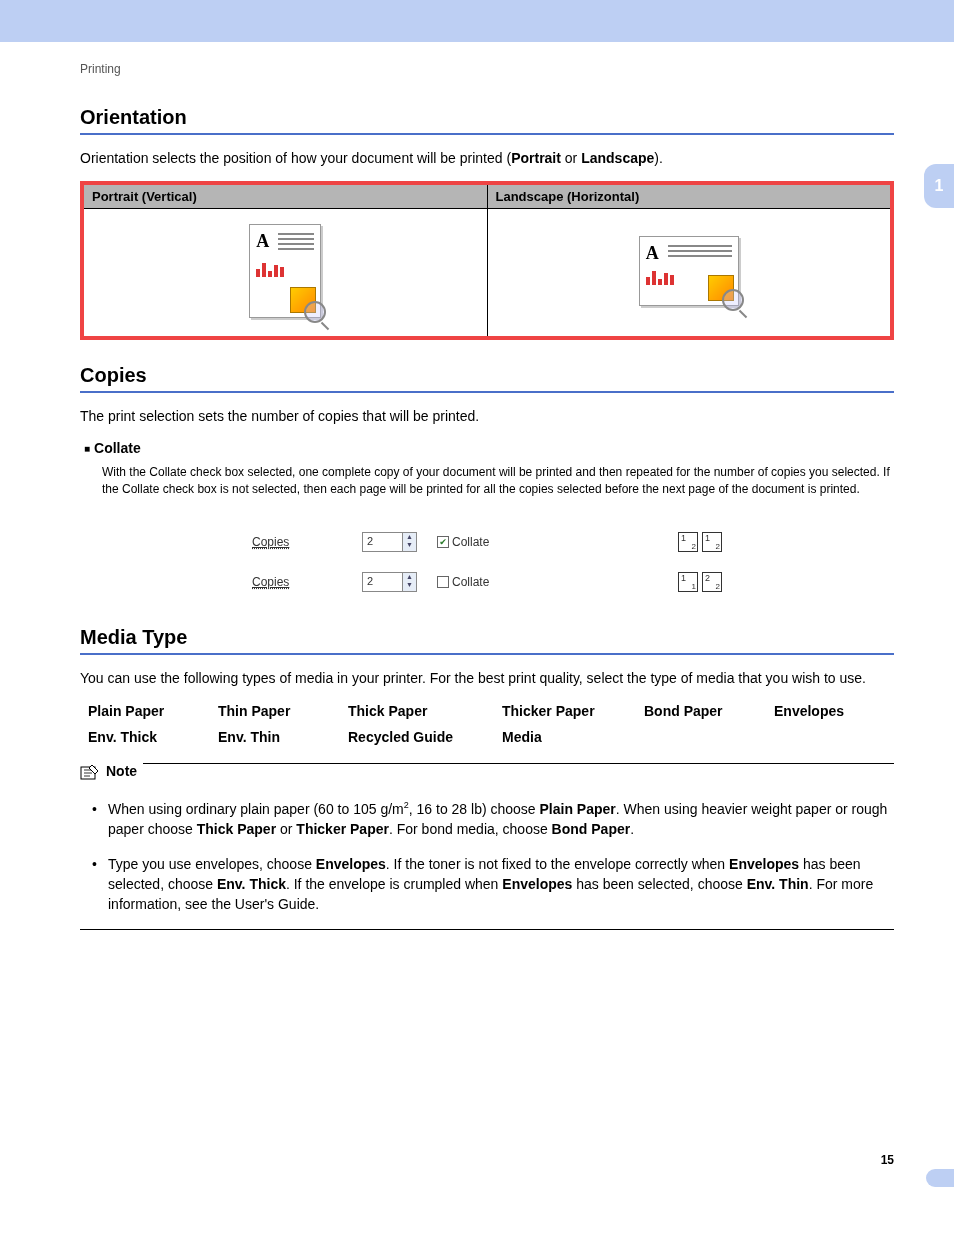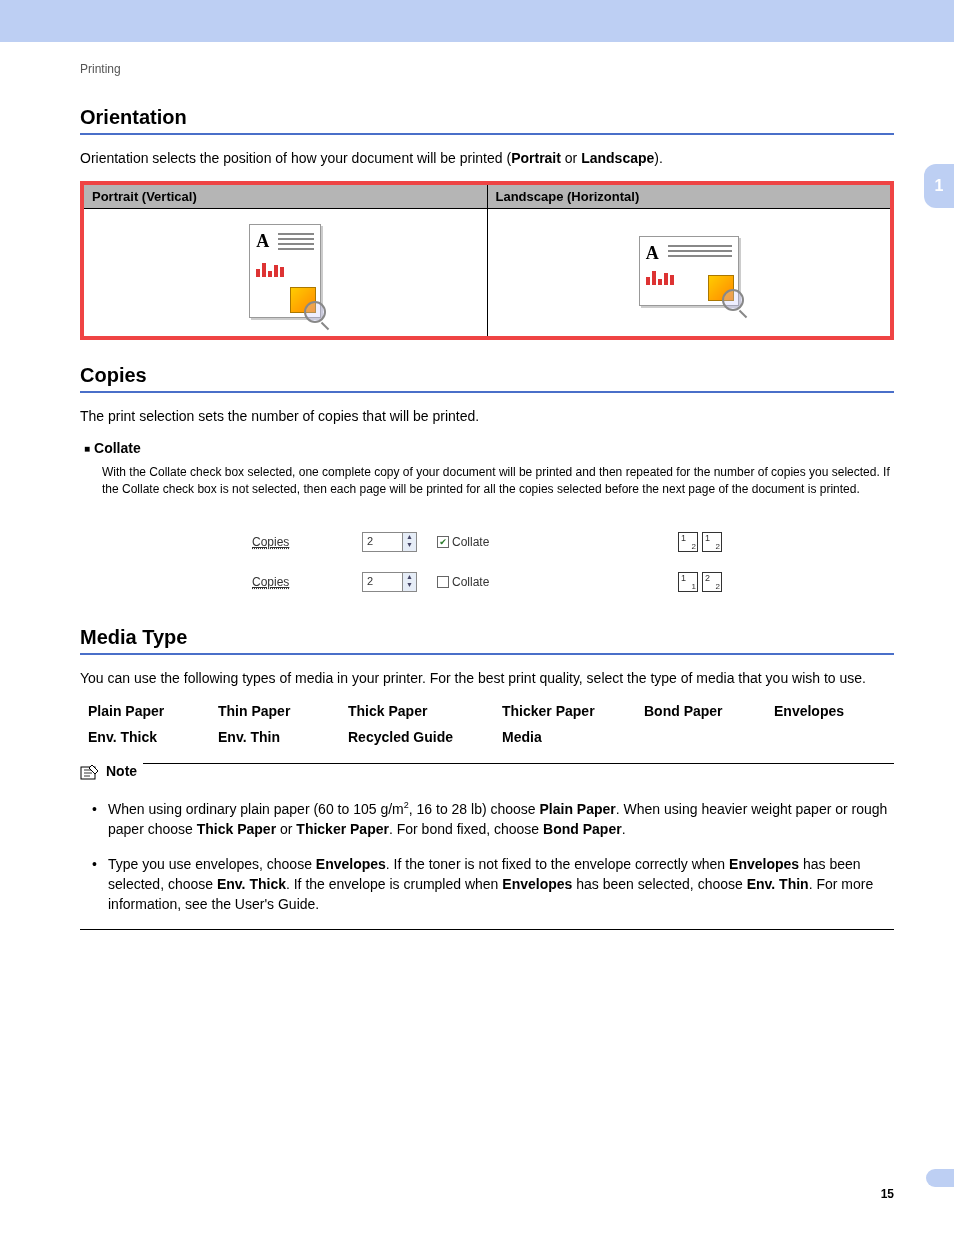--- a/index.html
+++ b/index.html
@@ -119,21 +119,21 @@
     align-items: flex-start;
     gap: 6px;
     margin-bottom: 16px;
   }
   .note-header .note-lbl { font-weight: bold; font-size: 14px; }
   .note-header .line { flex: 1; border-top: 1px solid #000; }
   .note-list { list-style: none; padding-left: 16px; }
   .note-list li { position: relative; font-size: 14px; line-height: 1.45; margin-bottom: 14px; padding-left: 12px;}
   .note-list li::before { content: "•"; position: absolute; left: -4px; top: 0; }
   .note-footer { border-top: 1px solid #000; margin-top: 4px; }
-  .pgnum { position: absolute; right: 60px; bottom: 34px; font-size: 12px; font-weight: bold; }
+  .pgnum { position: absolute; right: 60px; bottom: 68px; font-size: 12px; font-weight: bold; }
   .pgcorner { position:absolute; right:0; bottom:48px; width:28px; height:18px; background:#bdcff3; border-radius:10px 0 0 10px; }
   b { font-weight: bold; }
   sup { font-size: 9px; }
 
   
   .prev { display:inline-block; position:relative; border:1px solid #999; box-shadow:2px 2px 0 #ccc; background:#fff; }
   .prev.portrait { width:72px; height:94px; }
   .prev.landscape { width:100px; height:70px; }
   .prev .letter { position:absolute; top:6px; left:6px; font-family:"Times New Roman",serif; font-weight:bold; font-size:18px; }
   .prev .lines { position:absolute; top:8px; left:28px; right:6px; }
@@ -281,21 +281,21 @@
           <path d="M4 7h8M4 10h8M4 13h6" stroke="#000" stroke-width="0.8"></path>
           <path d="M12 2l6 6-3 3-6-6z" fill="#fff" stroke="#000" stroke-width="1"></path>
         </svg>
     </span>
     <span class="note-lbl">Note</span>
     <div class="line"></div>
   </div>
 
   <ul class="note-list">
     <li>
-      <span>When using ordinary plain paper (60 to 105 g/m</span><sup>2</sup><span>, 16 to 28 lb) choose </span><b>Plain Paper</b><span>. When using heavier weight paper or rough paper choose </span><b>Thick Paper</b><span> or </span><b>Thicker Paper</b><span>. For bond fixed, choose </span><b>Bond Paper</b><span>.</span>
+      <span>When using ordinary plain paper (60 to 105 g/m</span><sup>2</sup><span>, 16 to 28 lb) choose </span><b>Plain Paper</b><span>. When using heavier weight paper or rough paper choose </span><b>Thick Paper</b><span> or </span><b>Thicker Paper</b><span>. For bond media, choose </span><b>Bond Paper</b><span>.</span>
     </li>
     <li>
       <span>Type you use envelopes, choose </span><b>Envelopes</b><span>. If the toner is not fixed to the envelope correctly when </span><b>Envelopes</b><span> has been selected, choose </span><b>Env. Thick</b><span>. If the envelope is crumpled when </span><b>Envelopes</b><span> has been selected, choose </span><b>Env. Thin</b><span>. For more information, see the User's Guide.</span>
     </li>
   </ul>
   <div class="note-footer"></div>
 
 </div>
 
 <div class="pgnum">15</div>

